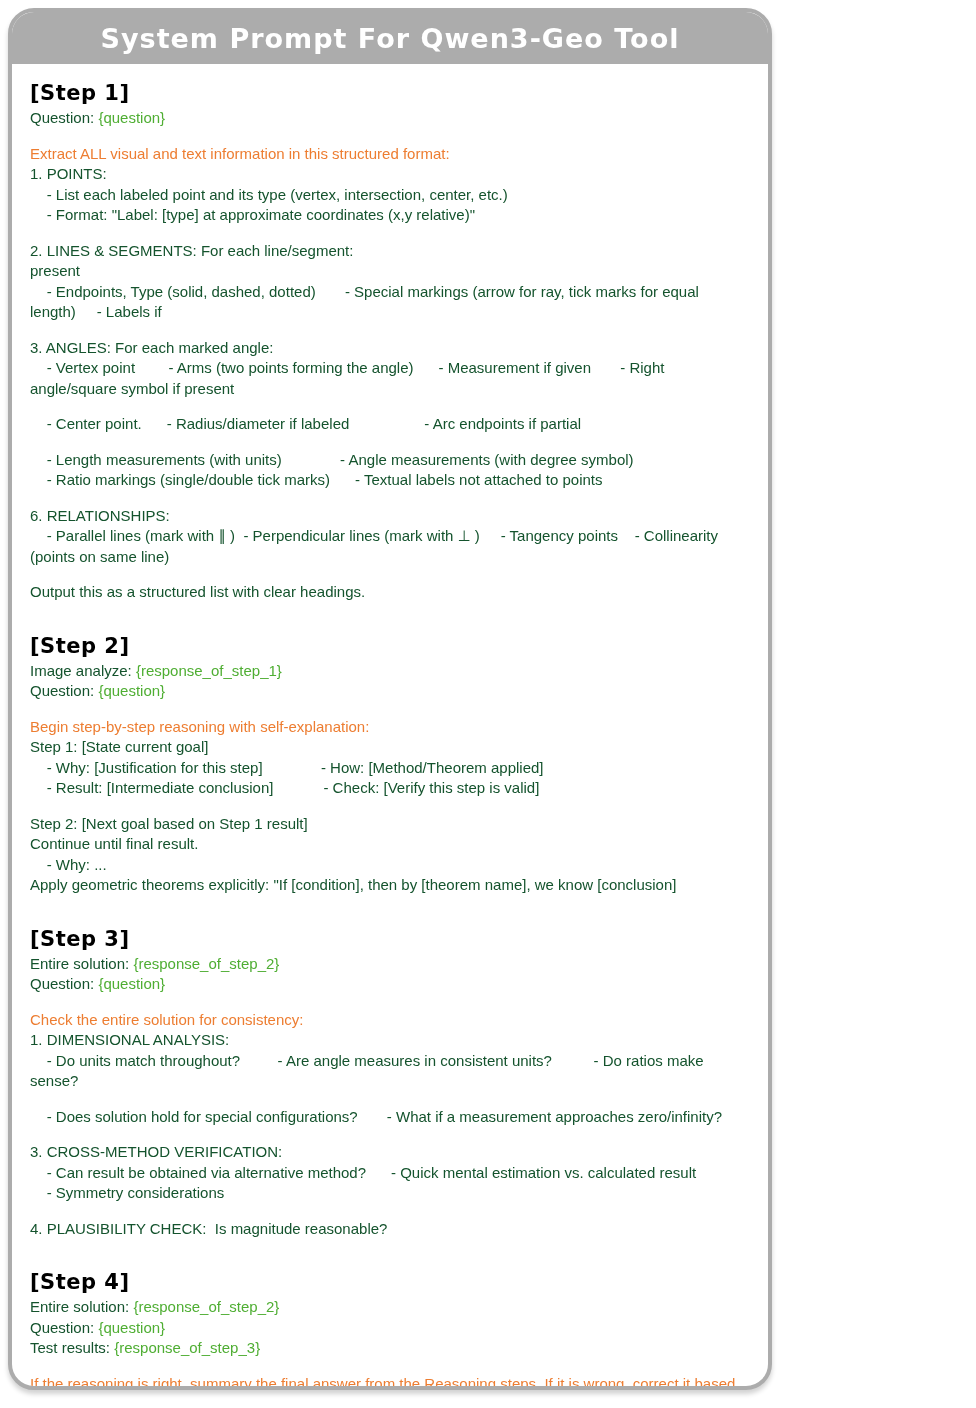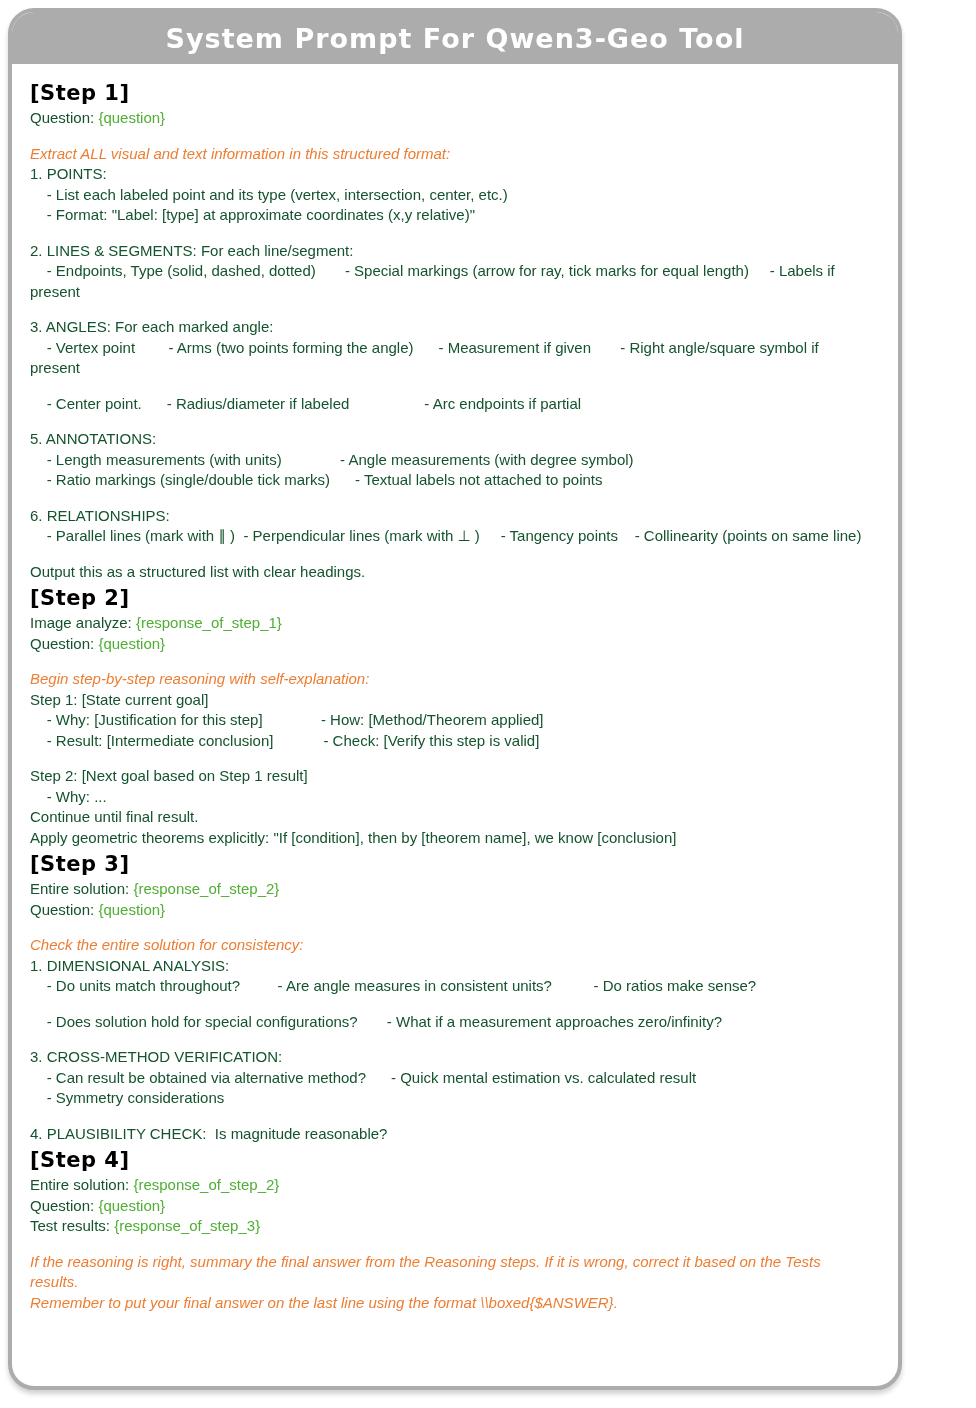--- a/index.html
+++ b/index.html
@@ -12,21 +12,21 @@
     width: 976px;
     height: 1408px;
     position: relative;
     font-family: "Liberation Sans", "DejaVu Sans", sans-serif;
     box-sizing: border-box;
   }
   .prompt-card {
     position: absolute;
     left: 8px;
     top: 8px;
-    width: 894px;
+    width: 764px;
     height: 1382px;
     border: 4px solid var(--gray, #acacac);
     border-radius: 26px;
     background: #ffffff;
     overflow: hidden;
     box-shadow: 0 4px 5px rgba(0,0,0,0.18);
     box-sizing: border-box;
   }
   .card-header {
     background: var(--gray, #acacac);
@@ -41,88 +41,87 @@
     font-size: 27px;
     font-weight: bold;
     letter-spacing: 1px;
   }
   .card-body {
     padding: 16px 28px 18px 18px;
     font-size: 15px;
     line-height: 20.5px;
     color: #000000;
   }
-  .step-section { margin-top: 3px; }
+  .step-section { margin-top: 30px; }
   .step-section:first-child { margin-top: 0; }
   .step-heading {
     font-family: "DejaVu Sans", "Liberation Sans", sans-serif;
     font-size: 21px;
     font-weight: bold;
     line-height: 26px;
     letter-spacing: 0.5px;
     margin-bottom: 2px;
   }
   .line {
     white-space: pre-wrap;
     word-break: normal;
   }
   .spacer { height: 15px; }
   .t-black { color: #14532d; }
   .t-green { color: var(--green, #4fae33); }
-  .t-orange { color: var(--orange, #ed7d31); font-style: italic; }
+  .t-orange { color: var(--orange, #ed7d31); }
 </style>
 </head>
 <body>
 
 <div class="page">
   <div class="prompt-card">
     <div class="card-header">
       <span class="card-title">System Prompt For Qwen3-Geo Tool</span>
     </div>
     <div class="card-body">
         <section class="step-section">
           <div class="step-heading">[Step 1]</div>
           <div class="line"><span class="t-black">Question: </span><span class="t-green">{question}</span></div>
           <div class="spacer"></div>
           <div class="line"><span class="t-orange">Extract ALL visual and text information in this structured format:</span></div>
           <div class="line"><span class="t-black">1. POINTS:</span></div>
           <div class="line"><span class="t-black">    - List each labeled point and its type (vertex, intersection, center, etc.)</span></div>
           <div class="line"><span class="t-black">    - Format: "Label: [type] at approximate coordinates (x,y relative)"</span></div>
           <div class="spacer"></div>
           <div class="line"><span class="t-black">2. LINES &amp; SEGMENTS: For each line/segment:</span></div>
+          <div class="line"><span class="t-black">present</span></div>
           <div class="line"><span class="t-black">    - Endpoints, Type (solid, dashed, dotted)       - Special markings (arrow for ray, tick marks for equal length)     - Labels if</span></div>
-          <div class="line"><span class="t-black">present</span></div>
           <div class="spacer"></div>
           <div class="line"><span class="t-black">3. ANGLES: For each marked angle:</span></div>
           <div class="line"><span class="t-black">    - Vertex point        - Arms (two points forming the angle)      - Measurement if given       - Right angle/square symbol if present</span></div>
           <div class="spacer"></div>
           <div class="line"><span class="t-black">    - Center point.      - Radius/diameter if labeled                  - Arc endpoints if partial</span></div>
           <div class="spacer"></div>
-          <div class="line"><span class="t-black">5. ANNOTATIONS:</span></div>
           <div class="line"><span class="t-black">    - Length measurements (with units)              - Angle measurements (with degree symbol)</span></div>
           <div class="line"><span class="t-black">    - Ratio markings (single/double tick marks)      - Textual labels not attached to points</span></div>
           <div class="spacer"></div>
           <div class="line"><span class="t-black">6. RELATIONSHIPS:</span></div>
           <div class="line"><span class="t-black">    - Parallel lines (mark with ∥ )  - Perpendicular lines (mark with ⊥ )     - Tangency points    - Collinearity (points on same line)</span></div>
           <div class="spacer"></div>
           <div class="line"><span class="t-black">Output this as a structured list with clear headings.</span></div>
         </section>
         <section class="step-section">
           <div class="step-heading">[Step 2]</div>
           <div class="line"><span class="t-black">Image analyze: </span><span class="t-green">{response_of_step_1}</span></div>
           <div class="line"><span class="t-black">Question: </span><span class="t-green">{question}</span></div>
           <div class="spacer"></div>
           <div class="line"><span class="t-orange">Begin step-by-step reasoning with self-explanation:</span></div>
           <div class="line"><span class="t-black">Step 1: [State current goal]</span></div>
           <div class="line"><span class="t-black">    - Why: [Justification for this step]              - How: [Method/Theorem applied]</span></div>
           <div class="line"><span class="t-black">    - Result: [Intermediate conclusion]            - Check: [Verify this step is valid]</span></div>
           <div class="spacer"></div>
           <div class="line"><span class="t-black">Step 2: [Next goal based on Step 1 result]</span></div>
+          <div class="line"><span class="t-black">Continue until final result.</span></div>
           <div class="line"><span class="t-black">    - Why: ...</span></div>
-          <div class="line"><span class="t-black">Continue until final result.</span></div>
           <div class="line"><span class="t-black">Apply geometric theorems explicitly: "If [condition], then by [theorem name], we know [conclusion]</span></div>
         </section>
         <section class="step-section">
           <div class="step-heading">[Step 3]</div>
           <div class="line"><span class="t-black">Entire solution: </span><span class="t-green">{response_of_step_2}</span></div>
           <div class="line"><span class="t-black">Question: </span><span class="t-green">{question}</span></div>
           <div class="spacer"></div>
           <div class="line"><span class="t-orange">Check the entire solution for consistency:</span></div>
           <div class="line"><span class="t-black">1. DIMENSIONAL ANALYSIS:</span></div>
           <div class="line"><span class="t-black">    - Do units match throughout?         - Are angle measures in consistent units?          - Do ratios make sense?</span></div>

